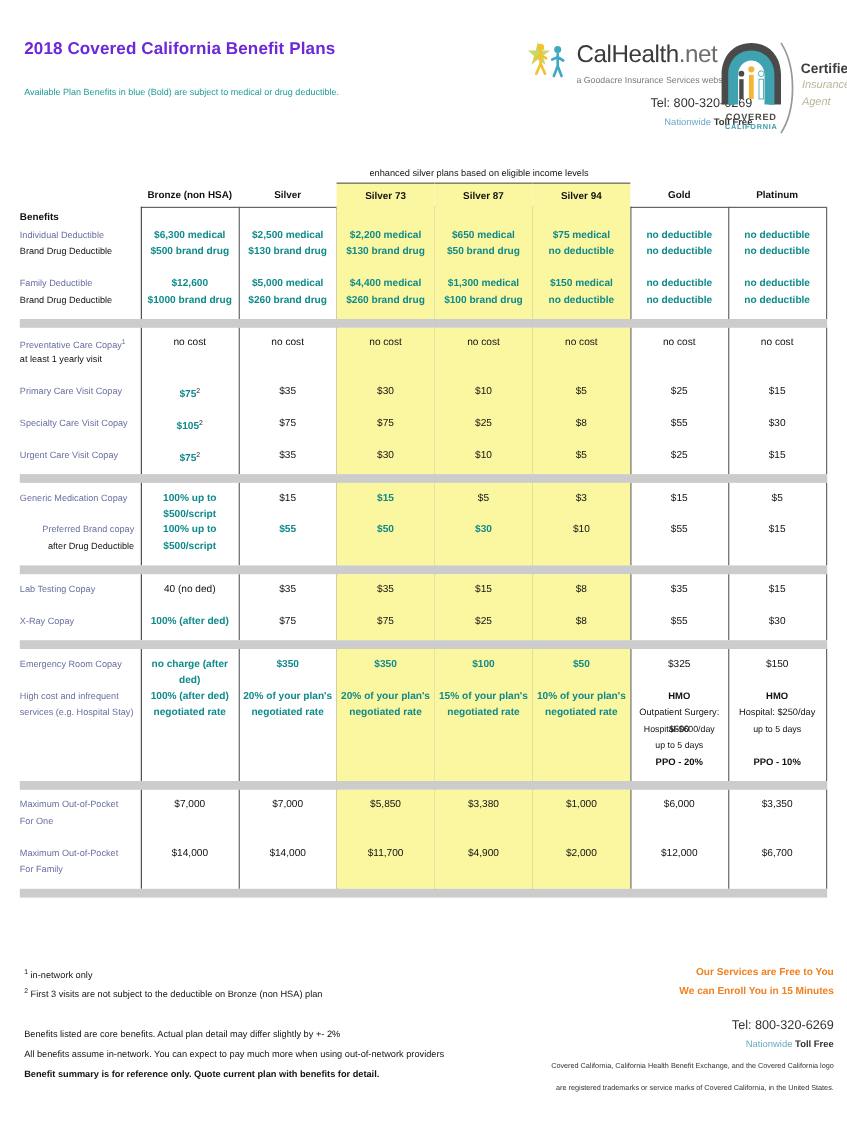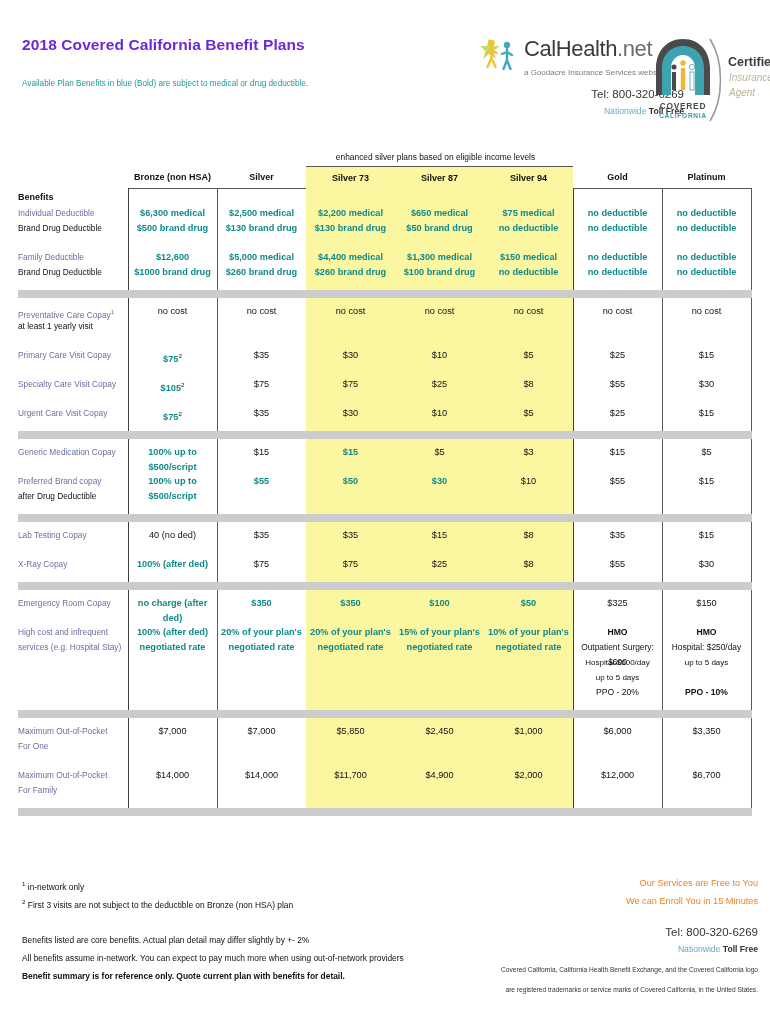--- a/index.html
+++ b/index.html
@@ -78,21 +78,21 @@
   
   .vrule{position:absolute;width:0;border-left:1px solid #5a5a5a;}
   .vrule.dark{border-left:1.3px solid #3f3f3f;}
 
   
   .footer{position:absolute;left:0;top:868px;width:770px;}
   .fn{position:absolute;left:22px;font-size:8.4px;color:#111;}
   .fn sup{font-size:6.2px;}
   .note{position:absolute;left:22px;font-size:8.4px;color:#111;}
   .note.b{font-weight:bold;}
-  .promo{position:absolute;right:12px;text-align:right;font-size:9.2px;font-weight:normal;color:#f08020;}
+  .promo{position:absolute;right:12px;text-align:right;font-size:9.2px;font-weight:bold;color:#f08020;}
   .ftel{position:absolute;right:12px;text-align:right;font-size:11.5px;color:#333;}
   .fntf{position:absolute;right:12px;text-align:right;font-size:8.6px;color:#333;}
   .fntf .blue{color:#6aa9c6;}
   .legal{position:absolute;right:12px;text-align:right;font-size:6.6px;color:#333;}
 </style>
 </head>
 <body>
 
 <div class="page">
 
@@ -368,21 +368,21 @@
             </div>
             <div class="cell" style="left: 466px; width: 89px; top: 6px; z-index: 2;">
               <span class="ln" style="height: 15px; line-height: 15px; color: rgb(17, 17, 17);">$3</span>
             </div>
             <div class="cell" style="left: 555px; width: 89px; top: 6px; z-index: 2;">
               <span class="ln" style="height: 15px; line-height: 15px; color: rgb(17, 17, 17);">$15</span>
             </div>
             <div class="cell" style="left: 644px; width: 89px; top: 6px; z-index: 2;">
               <span class="ln" style="height: 15px; line-height: 15px; color: rgb(17, 17, 17);">$5</span>
             </div>
-            <div class="lbl" style="top: 35px; z-index: 2;">
+            <div class="lbl" style="top: 35px; z-index: 2; text-align: right;">
               <span class="ln" style="height: 15px; line-height: 15px;">Preferred Brand copay</span>
               <span class="ln dark" style="color: rgb(17, 17, 17); height: 15px; line-height: 15px;">after Drug Deductible</span>
             </div>
             <div class="cell" style="left: 110px; width: 89px; top: 35px; z-index: 2;">
               <span class="ln" style="height: 15px; line-height: 15px; color: rgb(15, 138, 138); font-weight: bold;">100% up to $500/script</span>
             </div>
             <div class="cell" style="left: 199px; width: 89px; top: 35px; z-index: 2;">
               <span class="ln" style="height: 15px; line-height: 15px; color: rgb(15, 138, 138); font-weight: bold;">$55</span>
             </div>
             <div class="cell" style="left: 288px; width: 89px; top: 35px; z-index: 2;">
@@ -522,21 +522,21 @@
             </div>
             <div class="cell" style="left: 466px; width: 89px; top: 35px; z-index: 2;">
               <span class="ln" style="height: 15px; line-height: 15px; color: rgb(15, 138, 138); font-weight: bold;">10% of your plan's</span>
               <span class="ln" style="height: 15px; line-height: 15px; color: rgb(15, 138, 138); font-weight: bold;">negotiated rate</span>
             </div>
             <div class="cell" style="left: 555px; width: 89px; top: 35px; z-index: 2;">
               <span class="ln" style="height: 15px; line-height: 15px; color: rgb(17, 17, 17); font-weight: bold; font-size: 8.6px;">HMO</span>
               <span class="ln" style="height: 15px; line-height: 15px; color: rgb(17, 17, 17); font-size: 8.4px;">Outpatient Surgery: $600</span>
               <span class="ln" style="height: 15px; line-height: 15px; color: rgb(17, 17, 17); font-size: 8px;">Hospital-$600/day</span>
               <span class="ln" style="height: 15px; line-height: 15px; color: rgb(17, 17, 17); font-size: 8px;">up to 5 days</span>
-              <span class="ln" style="height: 15px; line-height: 15px; color: rgb(17, 17, 17); font-weight: normal; font-size: 8.6px;">PPO - 20%</span>
+              <span class="ln" style="height: 15px; line-height: 15px; color: rgb(17, 17, 17); font-weight: bold; font-size: 8.6px;">PPO - 20%</span>
             </div>
             <div class="cell" style="left: 644px; width: 89px; top: 35px; z-index: 2;">
               <span class="ln" style="height: 15px; line-height: 15px; color: rgb(17, 17, 17); font-weight: bold; font-size: 8.6px;">HMO</span>
               <span class="ln" style="height: 15px; line-height: 15px; color: rgb(17, 17, 17); font-size: 8.4px;">Hospital: $250/day</span>
               <span class="ln" style="height: 15px; line-height: 15px; color: rgb(17, 17, 17); font-size: 8px;">up to 5 days</span>
               <span class="ln" style="height: 15px; line-height: 15px; color: rgb(17, 17, 17); font-size: 8px;"></span>
               <span class="ln" style="height: 15px; line-height: 15px; color: rgb(17, 17, 17); font-weight: bold; font-size: 8.6px;">PPO - 10%</span>
             </div>
           </div>
           <div class="sep"></div>
@@ -559,21 +559,21 @@
             <div class="cell" style="left: 110px; width: 89px; top: 6px; z-index: 2;">
               <span class="ln" style="height: 15px; line-height: 15px; color: rgb(17, 17, 17);">$7,000</span>
             </div>
             <div class="cell" style="left: 199px; width: 89px; top: 6px; z-index: 2;">
               <span class="ln" style="height: 15px; line-height: 15px; color: rgb(17, 17, 17);">$7,000</span>
             </div>
             <div class="cell" style="left: 288px; width: 89px; top: 6px; z-index: 2;">
               <span class="ln" style="height: 15px; line-height: 15px; color: rgb(17, 17, 17);">$5,850</span>
             </div>
             <div class="cell" style="left: 377px; width: 89px; top: 6px; z-index: 2;">
-              <span class="ln" style="height: 15px; line-height: 15px; color: rgb(17, 17, 17);">$2,450</span>
+              <span class="ln" style="height: 15px; line-height: 15px; color: rgb(17, 17, 17);">$3,380</span>
             </div>
             <div class="cell" style="left: 466px; width: 89px; top: 6px; z-index: 2;">
               <span class="ln" style="height: 15px; line-height: 15px; color: rgb(17, 17, 17);">$1,000</span>
             </div>
             <div class="cell" style="left: 555px; width: 89px; top: 6px; z-index: 2;">
               <span class="ln" style="height: 15px; line-height: 15px; color: rgb(17, 17, 17);">$6,000</span>
             </div>
             <div class="cell" style="left: 644px; width: 89px; top: 6px; z-index: 2;">
               <span class="ln" style="height: 15px; line-height: 15px; color: rgb(17, 17, 17);">$3,350</span>
             </div>

